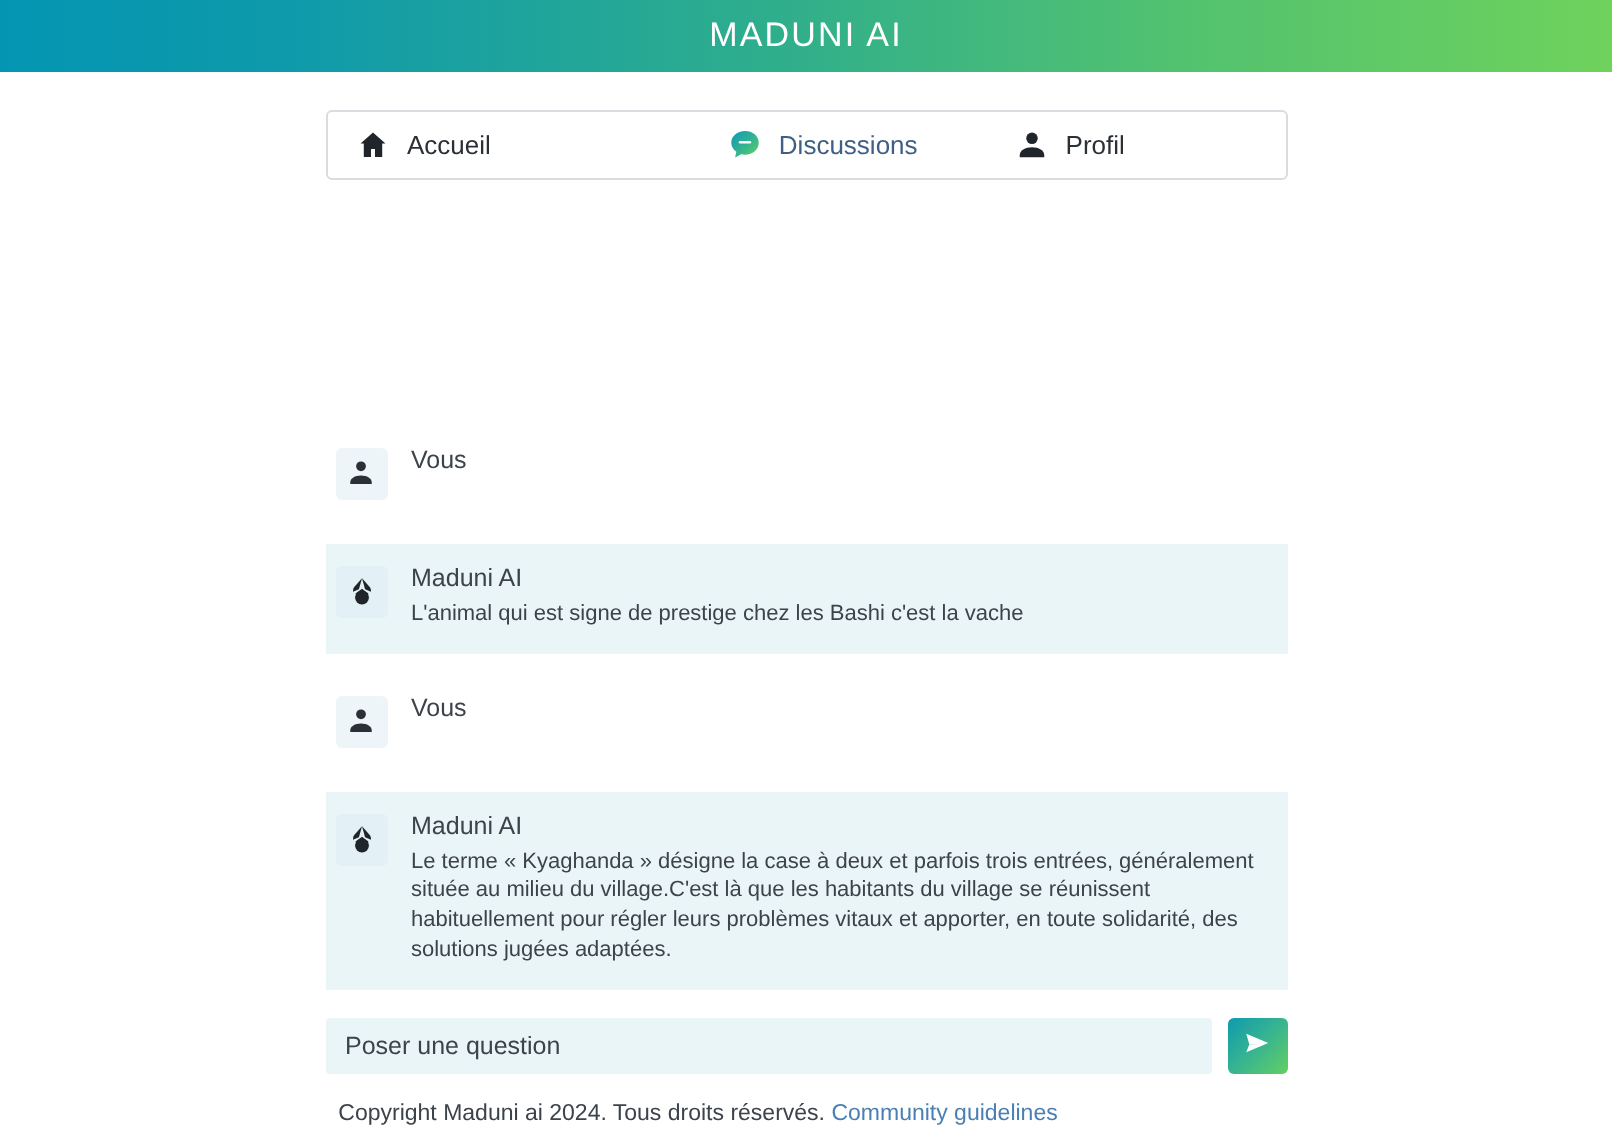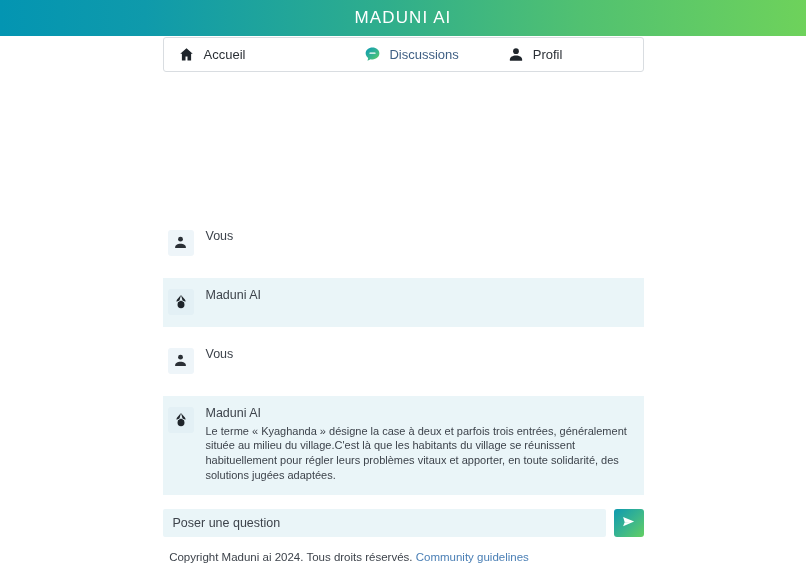--- a/index.html
+++ b/index.html
@@ -29,21 +29,21 @@
     color: #ffffff;
     font-size: 17px;
     letter-spacing: 1.1px;
     font-weight: 400;
   }
 
   
   .nav-wrap {
     display: flex;
     justify-content: center;
-    padding-top: 1px;
+    padding-top: 19px;
   }
   .nav-bar {
     width: 481px;
     height: 35px;
     border: 1px solid #d9dde1;
     border-radius: 3px;
     background: #ffffff;
     display: flex;
     align-items: center;
     padding: 0 14px 0 14px;
@@ -260,20 +260,21 @@
       <div class="avatar">
         <svg width="16" height="16" viewBox="0 0 24 24" fill="#1f252b">
           <path d="M12 1.6 6.2 8.2c-.6.7-.9 1.6-.9 2.5v1.1l4.4-1.9z"></path>
           <path d="M12 1.6l5.8 6.6c.6.7.9 1.6.9 2.5v1.1l-4.4-1.9z"></path>
           <circle cx="12" cy="16.2" r="5.2"></circle>
           <path d="M12 9.6 7.2 13.2l1.8 5.6h6l1.8-5.6z"></path>
         </svg>
       </div>
       <div class="msg-body">
         <div class="msg-author">Maduni AI</div>
+        <div class="msg-text">L'animal qui est signe de prestige chez les Bashi c'est la vache</div>
       </div>
     </div>
 
     <div class="msg user">
       <div class="avatar">
         <svg width="15" height="15" viewBox="0 0 24 24" fill="#2b3036">
           <circle cx="12" cy="6.6" r="3.9"></circle>
           <path d="M3.4 20.8v-1.3c0-3.3 3.8-5.5 8.6-5.5s8.6 2.2 8.6 5.5v1.3z"></path>
         </svg>
       </div>

